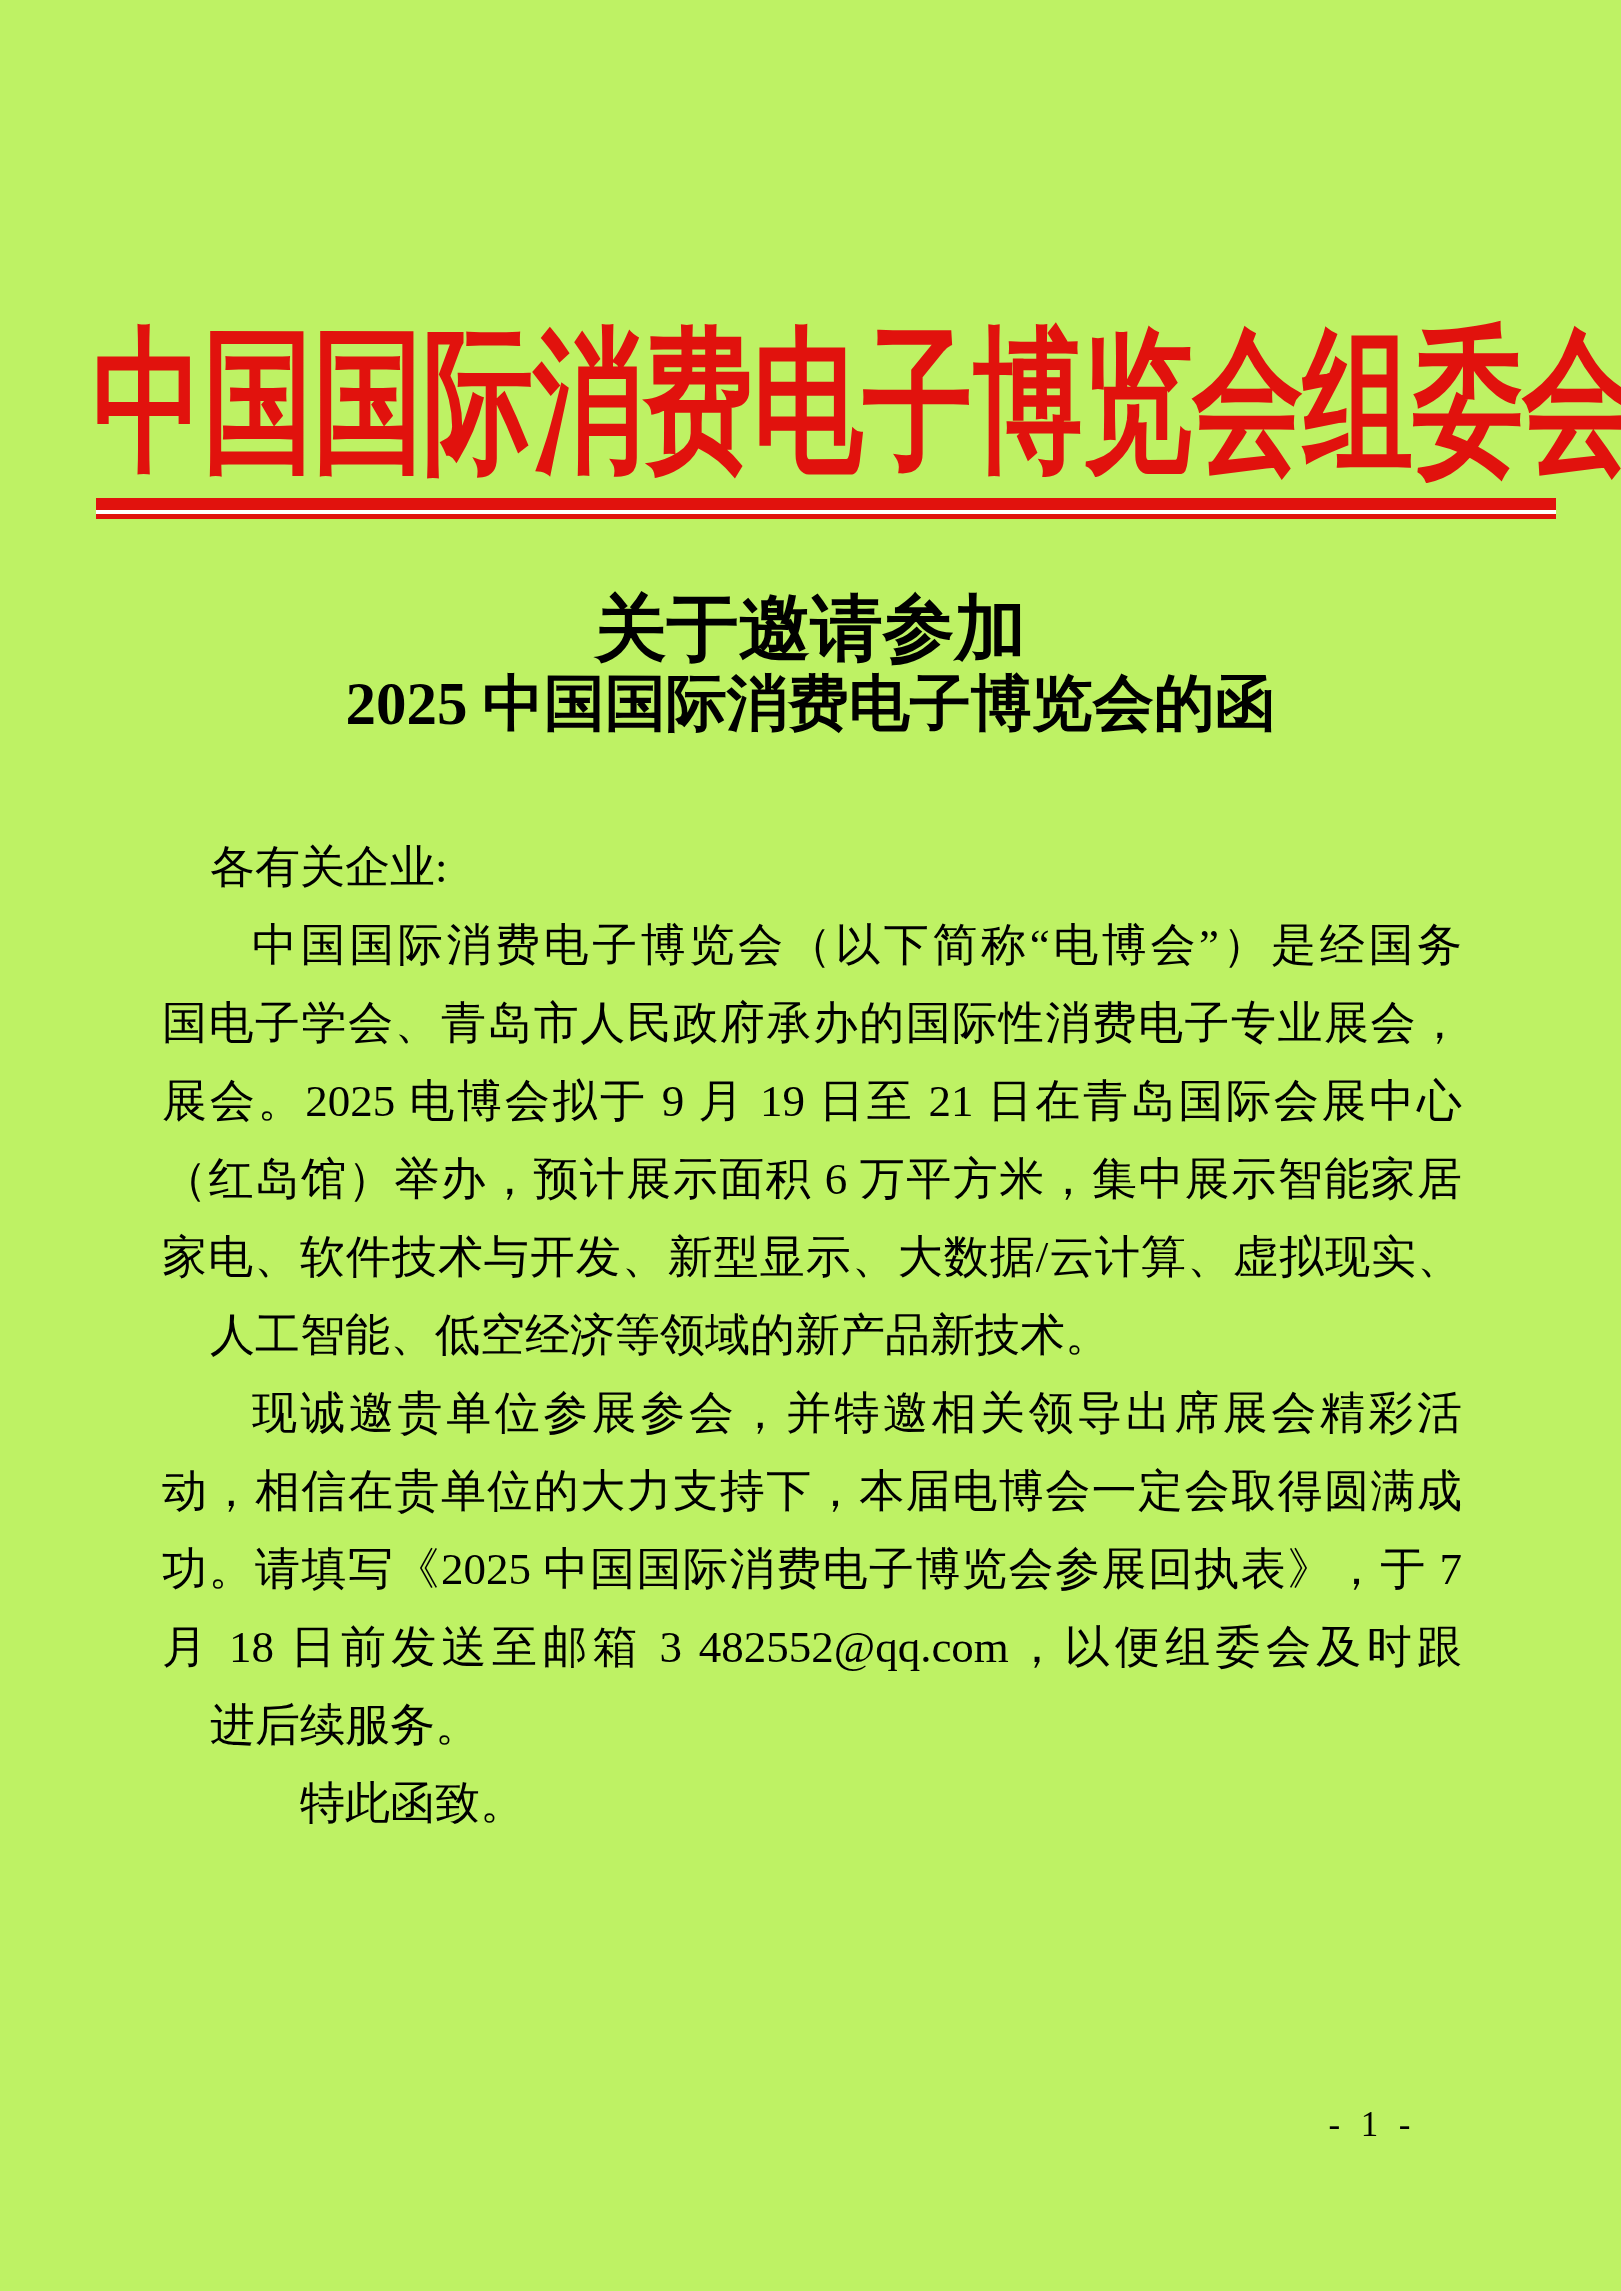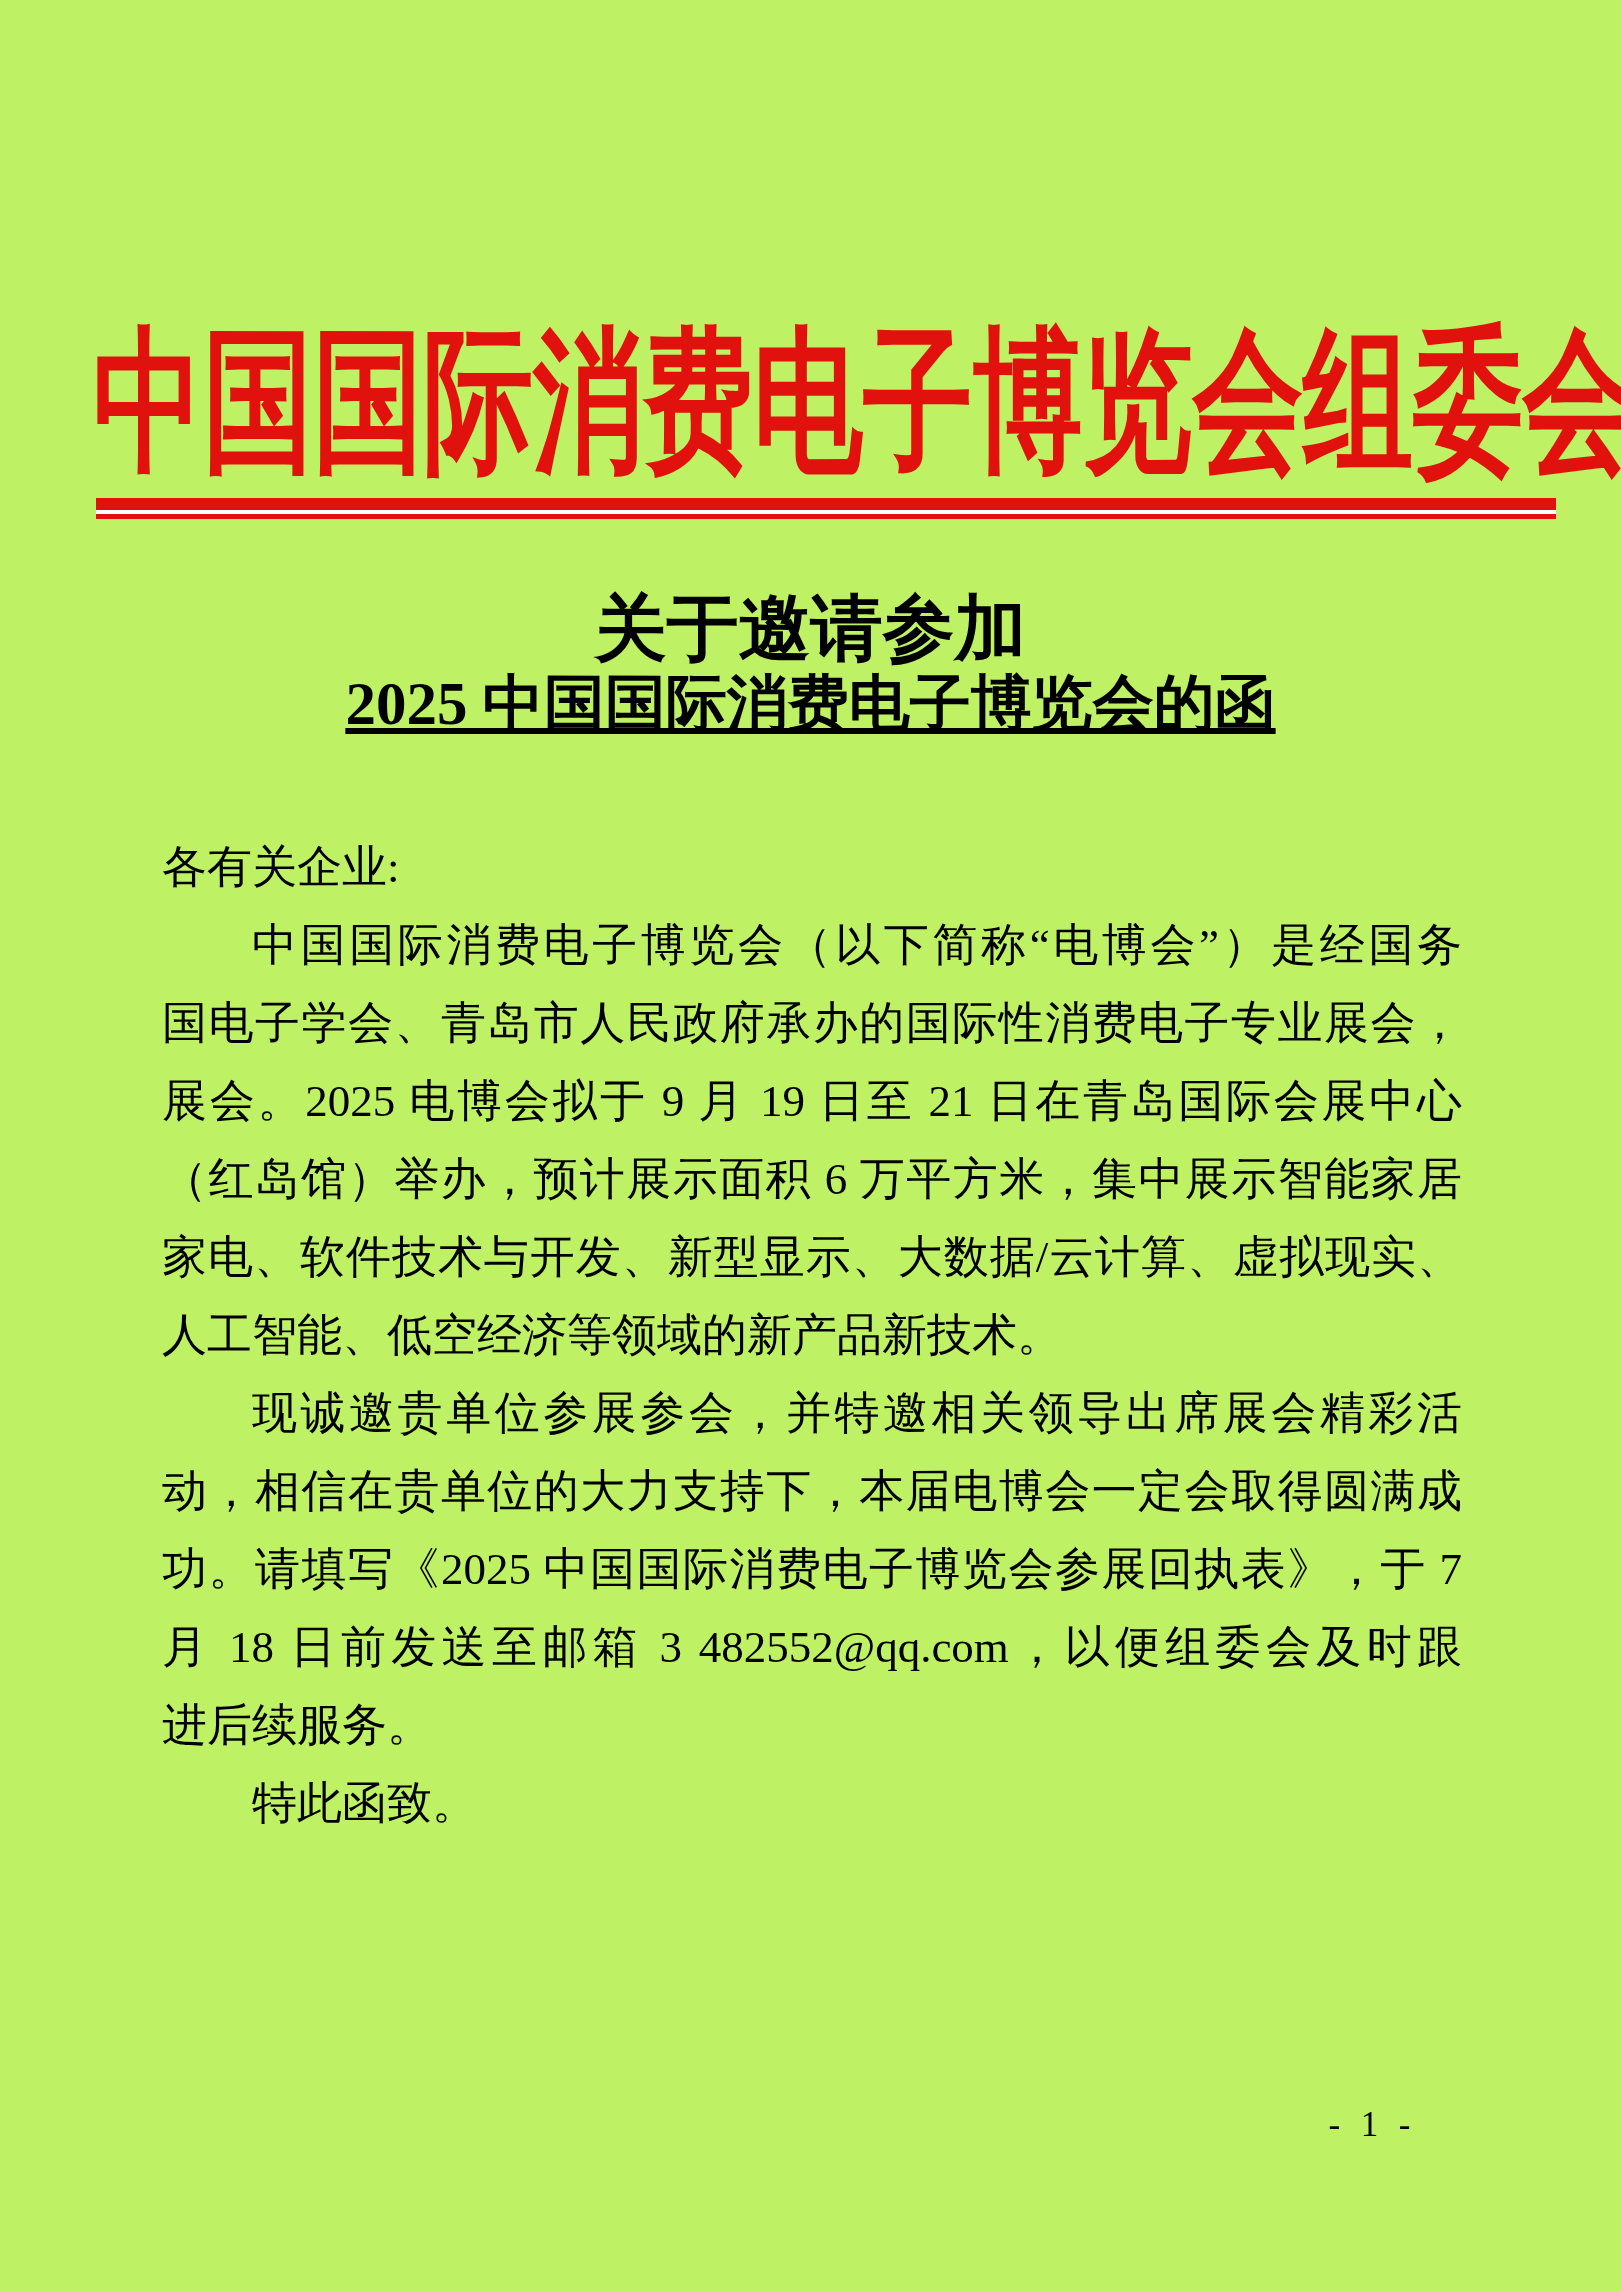--- a/index.html
+++ b/index.html
@@ -65,21 +65,20 @@
   .doc-title-2 {
     position: absolute;
     top: 667px;
     left: 0;
     width: 1621px;
     text-align: center;
     font-size: 61px;
     font-weight: bold;
     line-height: 74px;
     color: #000000;
-    text-decoration: underline;
   }
   
   .body-text {
     position: absolute;
     top: 828px;
     left: 162px;
     width: 1300px;
     font-size: 45px;
     line-height: 78px;
     color: #000000;
@@ -87,20 +86,21 @@
   .line {
     height: 78px;
     text-align: justify;
     text-align-last: justify;
     white-space: nowrap;
   }
   .line.indent { text-indent: 2em; }
   .line.left {
     text-align: left;
     text-align-last: left;
+    margin-left: 48px;
   }
   
   .page-number {
     position: absolute;
     top: 2105px;
     left: 1304px;
     width: 137px;
     text-align: center;
     font-size: 35px;
     letter-spacing: 5.9px;

